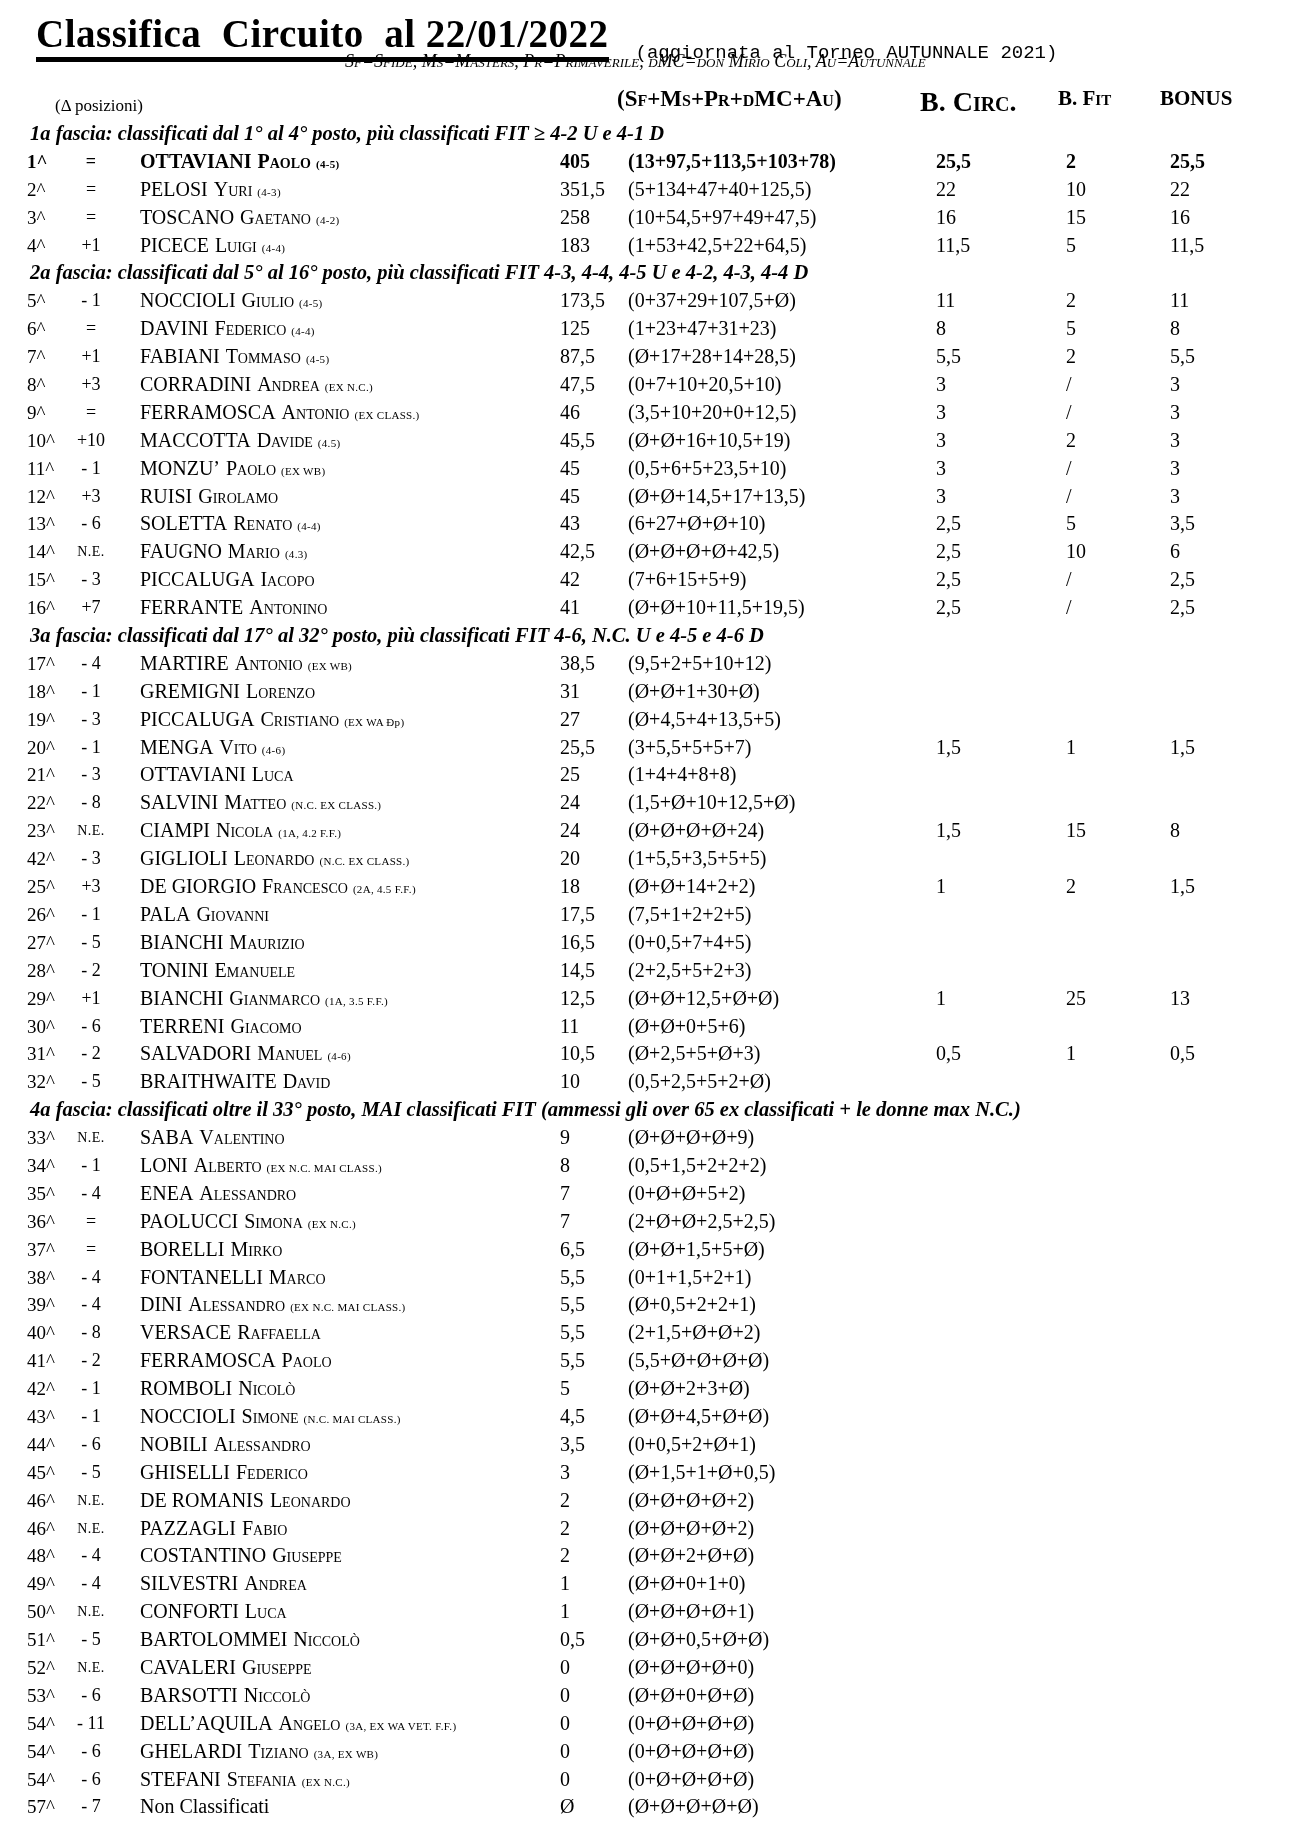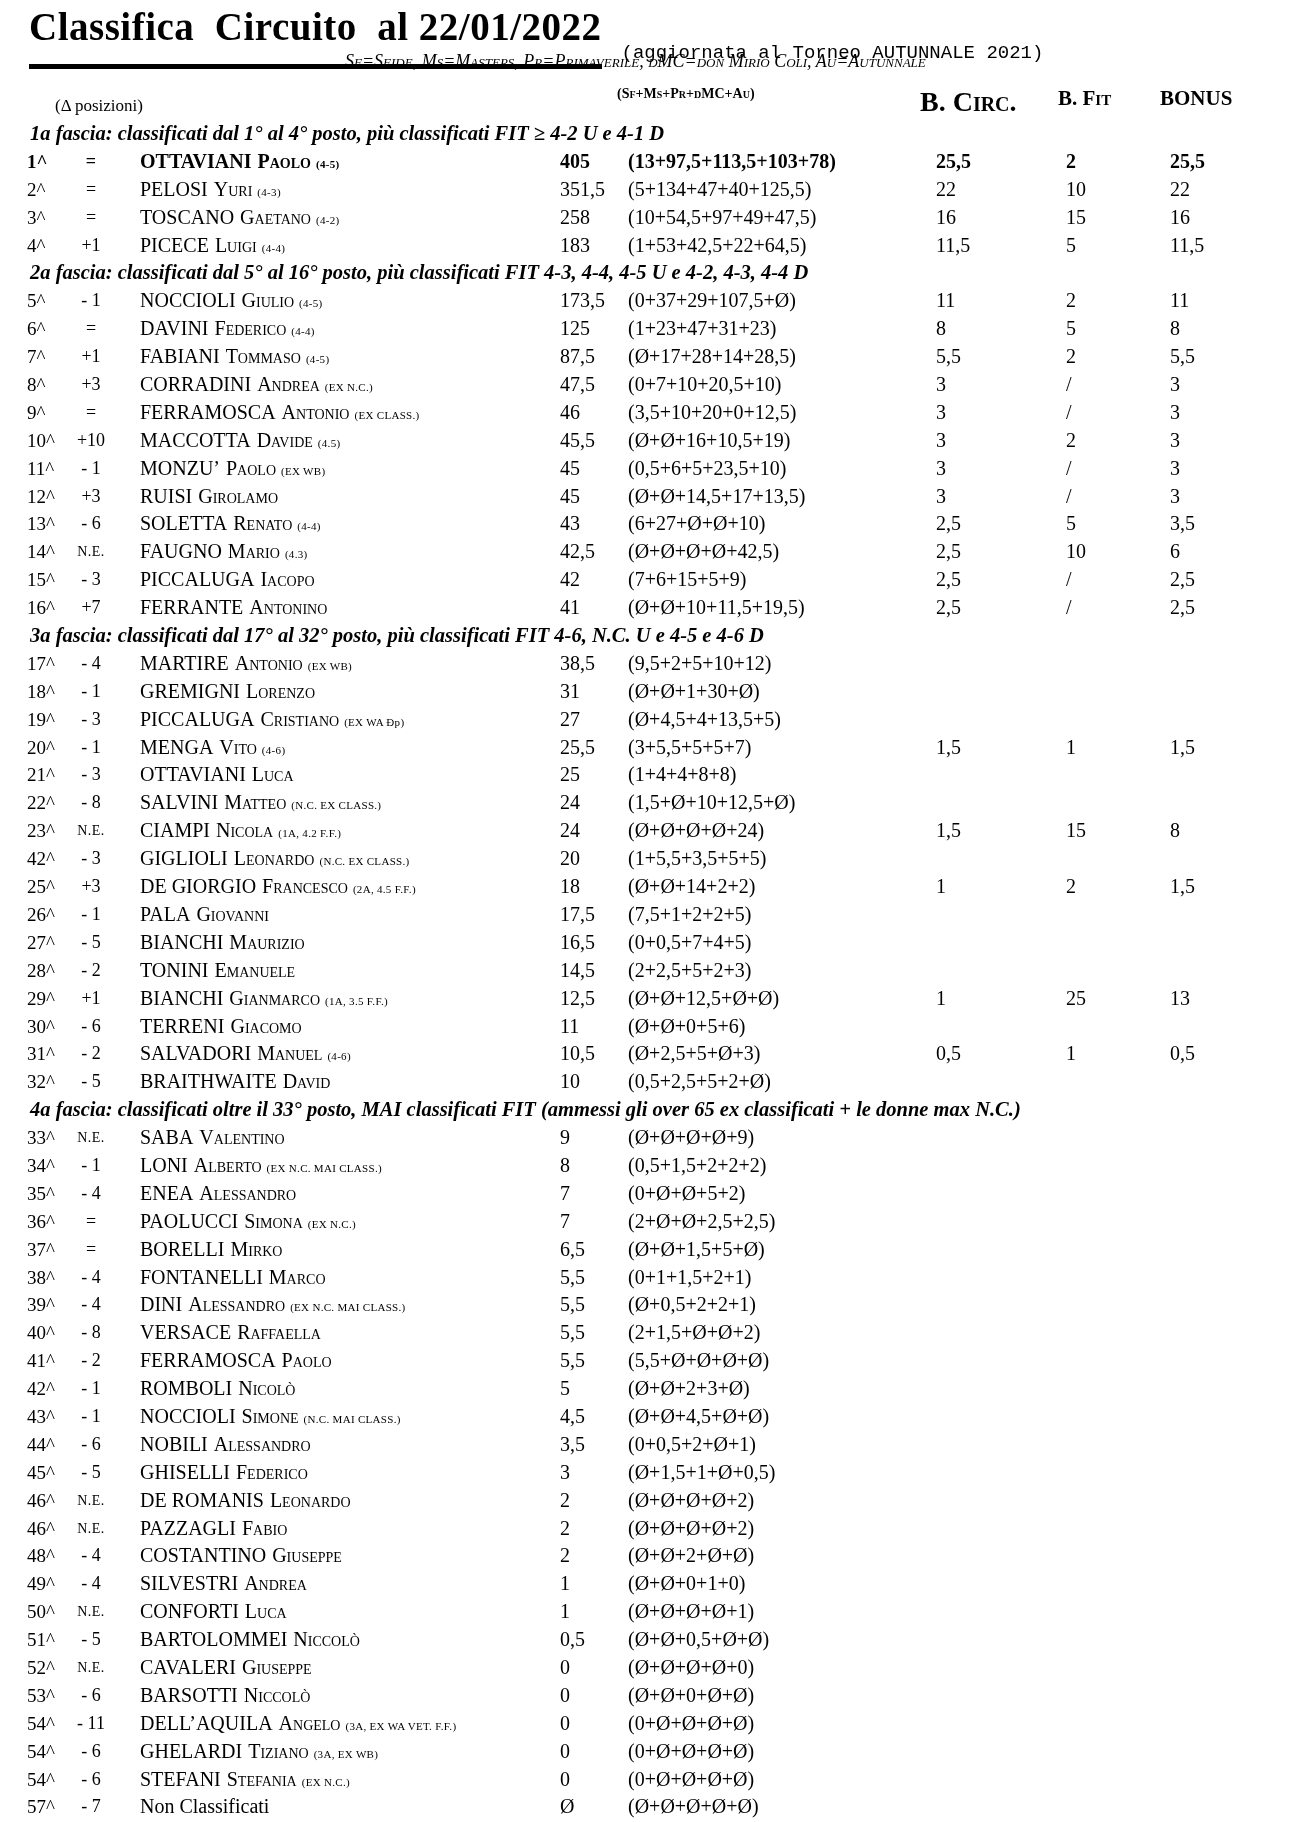--- a/index.html
+++ b/index.html
@@ -1,26 +1,26 @@
 <!DOCTYPE html>
 <html><head>
 <meta charset="utf-8">
 <style>
   html,body{margin:0;padding:0;background:#fff;color:#000;}
   body{width:1298px;height:1822px;position:relative;overflow:hidden;
        font-family:"Liberation Serif","DejaVu Serif",serif;}
   .title-wrap{position:absolute;left:25px;top:2px;display:flex;align-items:flex-end;gap:16px;}
-  .title{margin:4px;font-size:39px;font-weight:bold;white-space:pre;letter-spacing:.5px;
-         border-bottom:5px solid #000;padding-bottom:15px;line-height:1.1;}
+  .title{margin:11px;font-size:39px;font-weight:bold;white-space:pre;letter-spacing:.5px;
+         border-bottom:5px solid #000;padding-bottom:1px;line-height:1.1;}
   .title-note{font-size:19px;padding-bottom:9px;white-space:nowrap;font-family:Liberation Mono, monospace;}
   .legend{position:absolute;left:345px;top:51px;font-style:italic;font-variant:small-caps;
           font-size:18px;white-space:nowrap;}
   .h-cell{position:absolute;white-space:nowrap;}
   .h-delta{left:55px;top:96px;font-size:17px;}
-  .h-formula{left:617px;top:86px;font-size:14px;font-weight:bold;font-variant:small-caps;}
+  .h-formula{left:617px;top:86px;font-size:23px;font-weight:bold;font-variant:small-caps;}
   .h-bcirc{left:920px;top:86px;font-size:28px;font-weight:bold;font-variant:small-caps;}
   .h-bfit{left:1058px;top:86px;font-size:21px;font-weight:bold;font-variant:small-caps;font-family:Liberation Serif, serif;}
   .h-bonus{left:1160px;top:86px;font-size:21px;font-weight:bold;}
   .rows{position:absolute;left:0;top:120px;width:1138px;}
   .line{position:relative;height:27.9px;line-height:27.9px;white-space:nowrap;}
   .section{font-style:italic;font-weight:bold;font-size:20.5px;padding-left:30px;}
   .cell{position:absolute;top:0;line-height:27.9px;font-size:20px;}
   .rank{left:27px;font-size:19px;}
   .delta{left:62px;width:58px;text-align:center;font-size:18px;}
   .delta.sc{font-size:14px;letter-spacing:.5px;}

